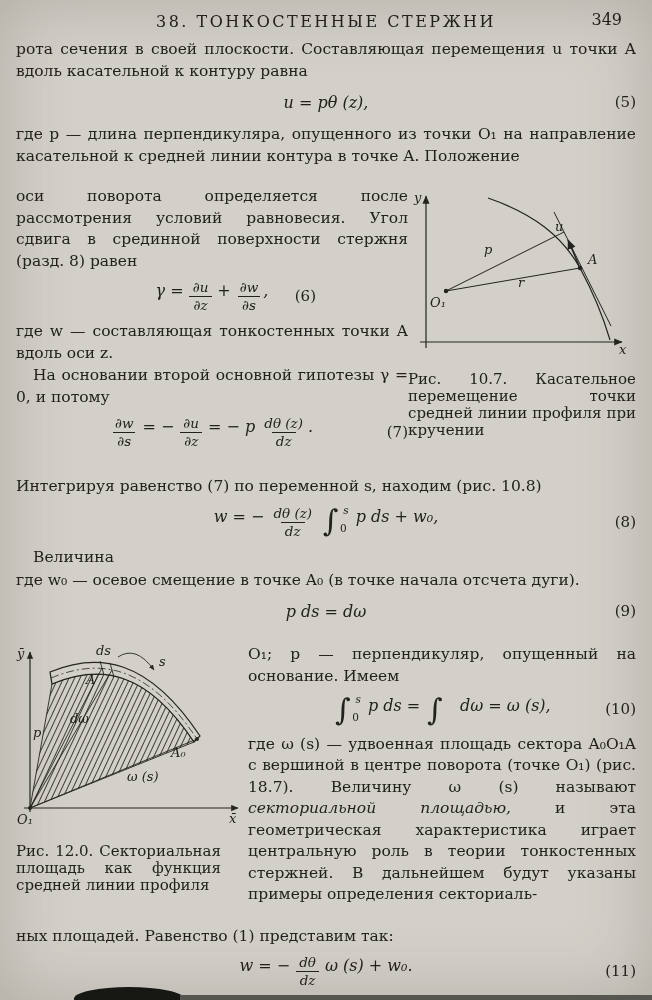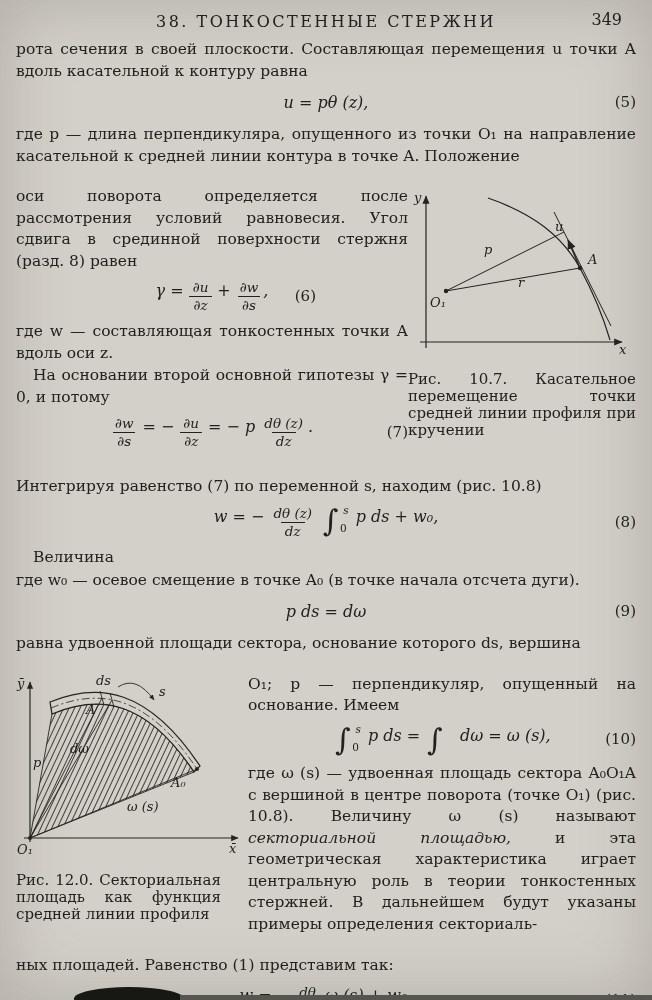--- a/index.html
+++ b/index.html
@@ -161,21 +161,20 @@
     <p class="para ind">Величина</p>
     <p class="para">где w₀ — осевое смещение в точке A₀ (в точке начала отсчета дуги).</p>
 
     <div class="eq">
       <span class="eq-body">
           <span>p ds = dω</span>
         </span>
       <span class="eq-no">(9)</span>
     </div>
 
-    <p class="para">равна удвоенной площади сектора, основание которого ds, вершина</p>
 
     <div class="row">
       <div class="colFig">
         <figure class="fig">
           <svg width="232" height="184" viewBox="0 0 232 184">
             <defs>
               <marker id="ah8" viewBox="0 0 8 8" refX="6.5" refY="3" markerWidth="7" markerHeight="7" orient="auto">
                 <path d="M0,0 L7,3 L0,6 Z" fill="#26251f"></path>
               </marker>
               <pattern id="hat8" width="5" height="5" patternUnits="userSpaceOnUse" patternTransform="rotate(25)">
@@ -220,21 +219,21 @@
         <div class="eq">
           <span class="eq-body">
             <span class="intgr"><span class="sign">∫</span><span class="sup">s</span><span class="sub">0</span></span>
             <span>p ds =</span>
             <span class="intgr"><span class="sign">∫</span></span>
             <span>dω = ω (s),</span>
           </span>
           <span class="eq-no">(10)</span>
         </div>
 
-        <p class="para"><span>где ω (s) — удвоенная площадь сектора A₀O₁A с вершиной в центре поворота (точке O₁) (рис. 10.8). Величину ω (s) называют </span><span class="em">секториальной площадью,</span><span> и эта геометрическая характеристика играет центральную роль в теории тонкостенных стержней. В дальнейшем будут указаны примеры определения секториаль-</span></p>
+        <p class="para"><span>где ω (s) — удвоенная площадь сектора A₀O₁A с вершиной в центре поворота (точке O₁) (рис. 18.7). Величину ω (s) называют </span><span class="em">секториальной площадью,</span><span> и эта геометрическая характеристика играет центральную роль в теории тонкостенных стержней. В дальнейшем будут указаны примеры определения секториаль-</span></p>
       </div>
     </div>
 
     <p class="para">ных площадей. Равенство (1) представим так:</p>
 
     <div class="eq">
       <span class="eq-body">
         <span>w = −</span>
         <span class="frac">
             <span class="fn">dθ</span>

